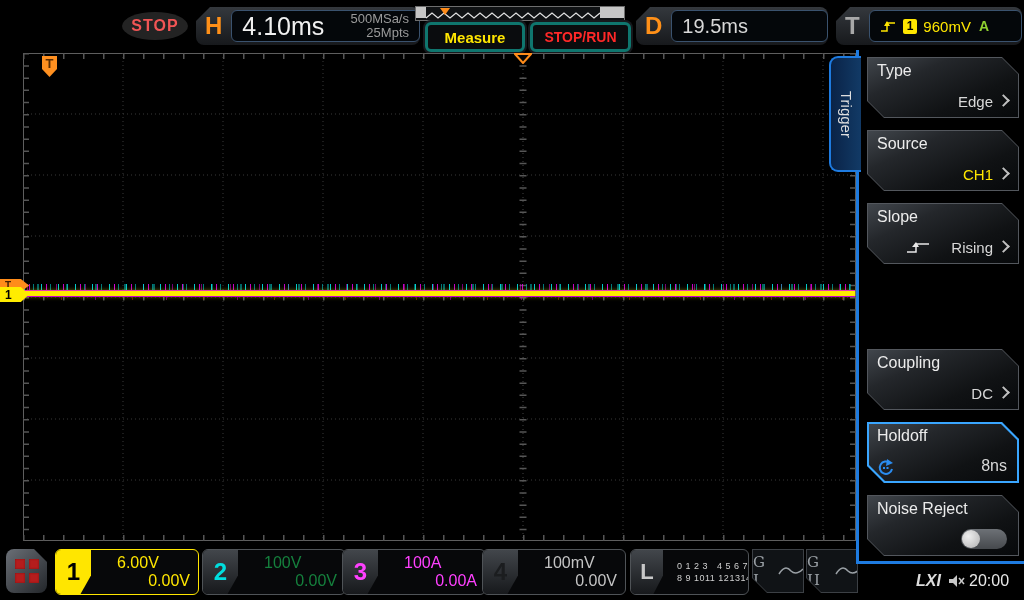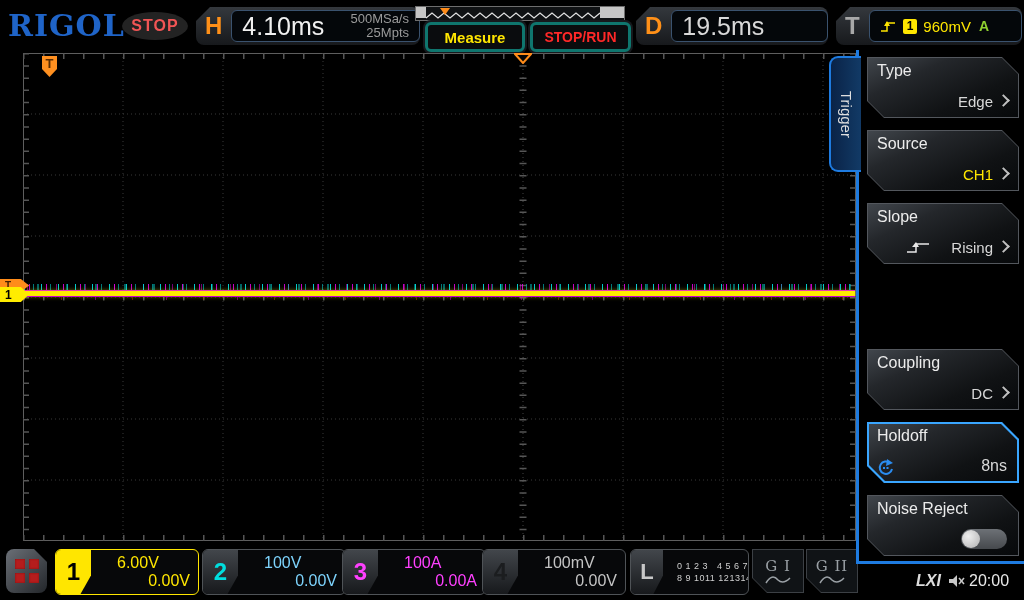--- a/index.html
+++ b/index.html
@@ -18,21 +18,21 @@
           clip-path:polygon(14px 0,100% 0,100% 100%,0 100%,0 14px);border-radius:8px;}
   .hd-letter{font-size:24px;font-weight:bold;color:#ff9018;padding:0 9px;}
   .hd-inner{background:#04070a;border:1px solid #3a526e;border-radius:6px;height:30px;
             display:flex;align-items:center;padding:0 10px;}
   #h-box{left:196px;top:7px;width:224px;height:38px;}
   #h-box .hd-inner{width:172px;justify-content:space-between;}
   #tb-main{font-size:25px;color:#f0f0f0;}
   .small-col{text-align:right;font-size:13px;color:#9a9a9a;line-height:14px;}
   #d-box{left:636px;top:7px;width:192px;height:38px;}
   #d-box .hd-inner{width:138px;}
-  #d-val{font-size:25px;color:#d8d8d8;}
+  #d-val{font-size:20px;color:#d8d8d8;}
   #t-box{left:836px;top:7px;width:186px;height:38px;}
   #t-box .hd-letter{color:#a8a8a8;}
   #t-box .hd-inner{width:134px;gap:6px;}
   #t-badge{background:#ffe600;color:#000;font-size:12px;font-weight:bold;
            padding:0 4px;border-radius:2px;line-height:15px;}
   #t-level{color:#ffe600;font-size:15px;}
   #t-status{color:#8fd030;font-size:14px;font-weight:bold;margin-left:2px;}
 
   .top-btn{top:22px;height:24px;background:#0a0c0e;border:3px solid #0f766e;border-radius:6px;
            box-shadow:0 0 0 2px #16191d;display:flex;align-items:center;justify-content:center;}
@@ -118,48 +118,47 @@
      clip-path:polygon(0 0,100% 0,100% 58%,70% 100%,0 100%);}
   .chvals{flex:1;display:flex;flex-direction:column;justify-content:center;padding:1px 8px 1px 6px;font-size:16px;}
   .chrow1{display:flex;align-items:center;gap:5px;}
   .chrow2{text-align:right;}
   .dc-icon{width:15px;flex:none;}
   .dc-icon .d1{border-top:2px dashed currentColor;margin-bottom:2px;}
   .dc-icon .d2{border-top:2px solid currentColor;}
   #ch1{left:55px;border-color:#ffe600;}
   #ch1 .chtab{background:#ffe600;color:#000;}
   #ch1 .chvals{color:#ffe600;}
-  #ch2{left:202px;} #ch2 .chtab{color:#00dede;} #ch2 .chvals{color:#7dd3fc;}
+  #ch2{left:202px;} #ch2 .chtab{color:#00dede;} #ch2 .chvals{color:#15803d;}
   #ch3{left:342px;} #ch3 .chtab{color:#ff40ff;} #ch3 .chvals{color:#ff40ff;}
   #ch4{left:482px;} #ch4 .chtab{color:#1b1d1f;} #ch4 .chvals{color:#c4c4c4;}
 
   #la-box{left:630px;top:549px;width:117px;height:44px;border:1px solid #4f5357;border-radius:6px;
      background:#07080a;display:flex;overflow:hidden;}
   #la-box .chtab{color:#c8c8c8;font-size:22px;width:32px;}
   #la-rows{flex:1;display:flex;flex-direction:column;justify-content:center;padding-left:14px;}
   .la-row{font-size:9px;color:#d0d0d0;letter-spacing:.5px;white-space:pre;line-height:12px;}
 
   .gen-btn{top:549px;width:52px;height:44px;background:#3c4045;
      clip-path:polygon(0 0,100% 0,100% 100%,15px 100%,0 calc(100% - 15px));}
   .gen-in{position:absolute;inset:1px;background:#101316;
      clip-path:polygon(0 0,100% 0,100% 100%,14px 100%,0 calc(100% - 14px));
-     display:flex;flex-direction:column;align-items:center;justify-content:center;}
+     display:flex;flex-direction:row;align-items:center;justify-content:center;}
   .gen-label{font-family:"DejaVu Serif",serif;font-size:15px;color:#9aa0a5;letter-spacing:1px;}
   #gen1{left:752px;} #gen2{left:806px;}
 
   #lxi{left:916px;top:572px;font-style:italic;font-weight:bold;font-size:16px;color:#dcdcdc;}
   #spk{left:948px;top:574px;}
   #clock{left:969px;top:572px;font-size:16px;color:#e8e8e8;}
 </style>
 </head>
 <body>
 
 <div id="screen">
 
-  <div class="abs" id="brand">RIGOL</div>
   <div class="abs" id="acq-badge">
     <span>STOP</span>
   </div>
 
   <div class="abs hd-box" id="h-box">
     <span class="hd-letter">H</span>
     <div class="hd-inner">
       <span id="tb-main">4.10ms</span>
       <span class="small-col"><span>500MSa/s</span><br><span>25Mpts</span></span>
     </div>

